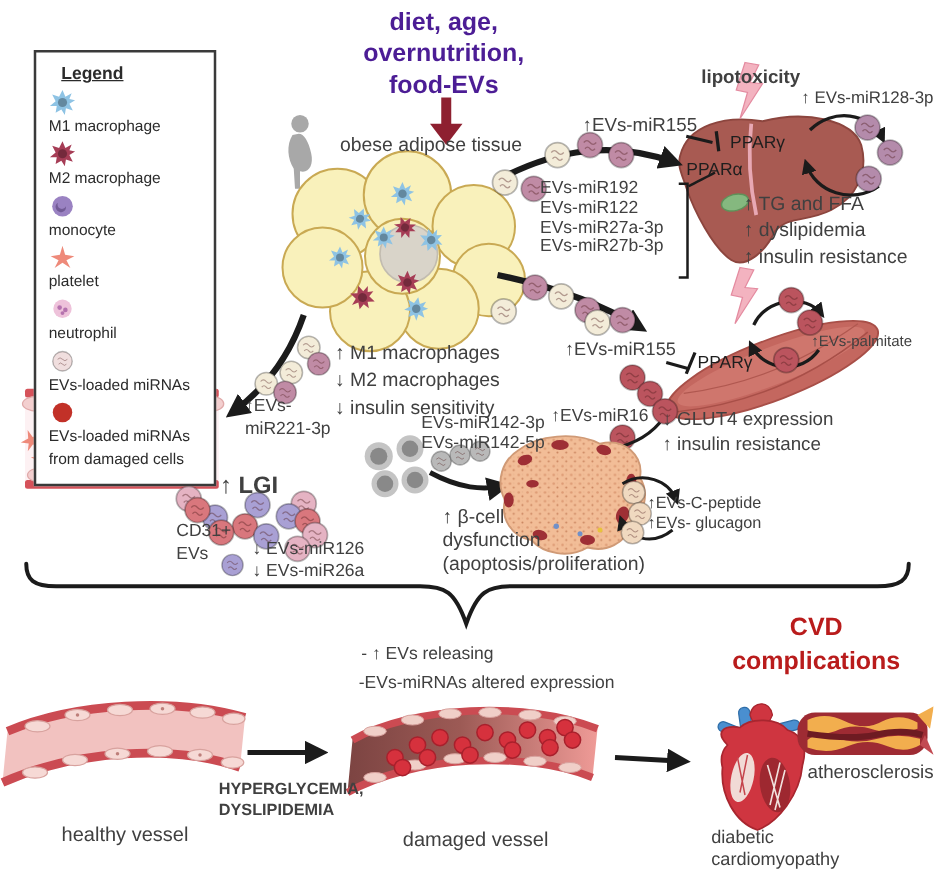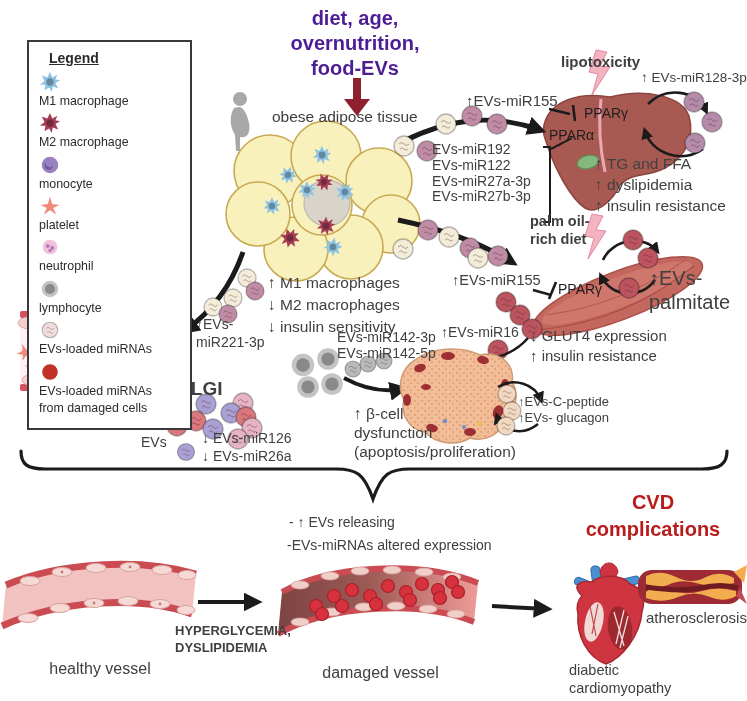--- a/index.html
+++ b/index.html
@@ -3,21 +3,21 @@
 <meta charset="utf-8">
 <style>
   html,body{margin:0;padding:0;background:#ffffff;}
   #fig{position:relative;width:747px;height:701px;background:#fff;overflow:hidden;
        font-family:"Liberation Sans",sans-serif;color:#2b2b2b;}
   #art{position:absolute;left:0;top:0;z-index:1;}
   .t{position:absolute;z-index:2;white-space:pre-line;color:#404040;line-height:1.22;}
   .b{font-weight:700;}
   .c{text-align:center;}
   
-  #legend{position:absolute;left:27px;top:40px;width:165px;z-index:3;background:#fff;
+  #legend{position:absolute;left:27px;top:40px;width:146px;z-index:3;background:#fff;
           border:2px solid #3a3a3a;padding:6px 4px 8px 10px;box-sizing:border-box;}
   #legend .ttl{font-weight:700;font-size:14px;text-decoration:underline;margin:2px 0 6px 10px;}
   #legend .row{display:flex;align-items:flex-start;margin:3px 0;flex-direction:column;}
   #legend .row svg{flex:0 0 22px;margin-right:6px;margin-top:-1px;}
   #legend .row .lb{font-size:12.4px;line-height:1.4;white-space:pre-line;}
 </style>
 </head>
 <body>
 
 <div id="fig">
@@ -413,25 +413,23 @@
 EVs-miR27a-3p
 EVs-miR27b-3p</div>
 <div class="t" style="left:595px;top:153px;font-size:15.5px;line-height:21px;">↑ TG and FFA
 ↑ dyslipidemia
 ↑ insulin resistance</div>
 
 <div class="t" style="left:268px;top:272px;font-size:15.5px;line-height:22px;">↑ M1 macrophages
 ↓ M2 macrophages
 ↓ insulin sensitivity</div>
 
-<div class="t b" style="left:530px;top:212px;font-size:14.5px;line-height:18px;">palm oil-
-rich diet</div>
 <div class="t" style="left:452px;top:272px;font-size:14.5px;">↑EVs-miR155</div>
 <div class="t" style="left:558px;top:281px;font-size:14px;color:#1e1e1e;">PPARγ</div>
-<div class="t" style="left:649px;top:266px;font-size:20px;">↑EVs-palmitate</div>
+<div class="t" style="left:649px;top:266px;font-size:12px;">↑EVs-palmitate</div>
 <div class="t" style="left:530px;top:326px;font-size:15px;line-height:20px;">↓ GLUT4 expression
 ↑ insulin resistance</div>
 
 <div class="t" style="left:196px;top:315px;font-size:14px;line-height:18px;">↑EVs-
 miR221-3p</div>
 <div class="t b" style="left:176px;top:339px;font-size:19px;margin-top:38px;">↑ LGI</div>
 <div class="t" style="left:141px;top:415px;font-size:14px;line-height:18px;">CD31+
 EVs</div>
 <div class="t" style="left:202px;top:429px;font-size:14px;line-height:18px;">↓ EVs-miR126
 ↓ EVs-miR26a</div>
@@ -485,26 +483,20 @@
     <span class="lb">platelet</span>
   </div>
   <div class="row">
     <svg width="22" height="22" viewBox="-12 -12 24 24">
           <use href="#sym-neutro" style="color:#eec2da"></use>
         </svg>
     <span class="lb">neutrophil</span>
   </div>
   <div class="row">
     <svg width="22" height="22" viewBox="-12 -12 24 24">
-          <use href="#sym-lympho" style="color:#c4c4c4"></use>
-        </svg>
-    <span class="lb">lymphocyte</span>
-  </div>
-  <div class="row">
-    <svg width="22" height="22" viewBox="-12 -12 24 24">
           <use href="#sym-ev" style="color:#f0dede" transform="scale(0.85)"></use>
         </svg>
     <span class="lb">EVs-loaded miRNAs</span>
   </div>
   <div class="row">
     <svg width="22" height="22" viewBox="-12 -12 24 24">
           <circle r="8.5" fill="#c23128"></circle>
         </svg>
     <span class="lb">EVs-loaded miRNAs
 from  damaged cells</span>

